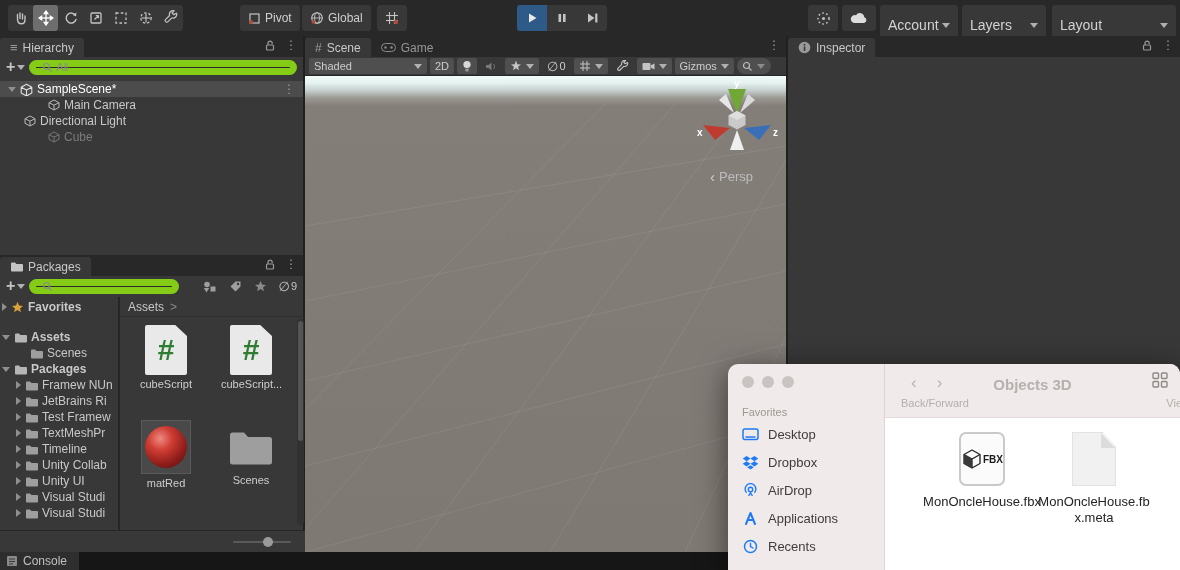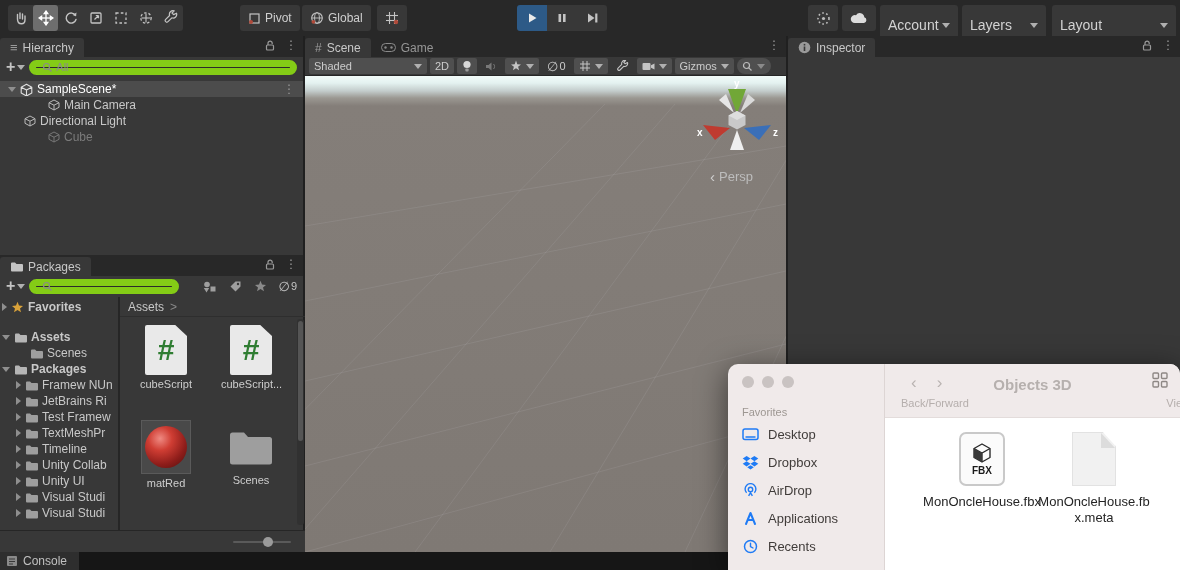--- a/index.html
+++ b/index.html
@@ -113,21 +113,21 @@
   .finder-toolbar { height:54px; background:#f0eaea; border-bottom:1px solid #e3dcdb; position:relative; }
   .navchevrons { position:absolute; left:26px; top:9px; font-size:17px; color:#b9b3b1; letter-spacing:20px; }
   .navlabel { position:absolute; left:16px; top:33px; font-size:11px; color:#b5aeac; }
   .finder-title { position:absolute; left:0; right:0; top:12px; text-align:center; font-size:15px;
                   font-weight:bold; color:#b6b0ae; }
   .viewbtn { position:absolute; right:8px; top:8px; width:20px; text-align:center; cursor:pointer; }
   .viewlabel { position:absolute; right:-2px; top:33px; font-size:11px; color:#b5aeac; }
   .files { position:relative; flex:1; }
   .filetile { position:absolute; width:118px; text-align:center; cursor:pointer; }
   .fbxicon { width:46px; height:54px; margin:0 auto; background:#fbfbfb; border:2px solid #c9c9c9;
-             border-radius:7px; display:flex; flex-direction:column; align-items:center; justify-content:center; gap:1px; }
+             border-radius:7px; display:flex; flex-direction:row; align-items:center; justify-content:center; gap:1px; }
   .fbxicon .ext { font-size:10px; font-weight:bold; color:#1a1a1a; }
   .metaicon { width:44px; height:54px; margin:0 auto; position:relative; background:#f1f1f1;
               clip-path:polygon(0 0, 70% 0, 100% 27%, 100% 100%, 0 100%); border:1px solid #e2e2e2; }
   .metafold { position:absolute; right:0; top:0; width:14px; height:15px; background:#dcdcdc;
               clip-path:polygon(0 0, 100% 100%, 0 100%); }
   .filename { margin-top:8px; font-size:13px; color:#242424; line-height:16px; word-break:break-all; }
 
   svg { display:block; }
 </style>
 </head>

